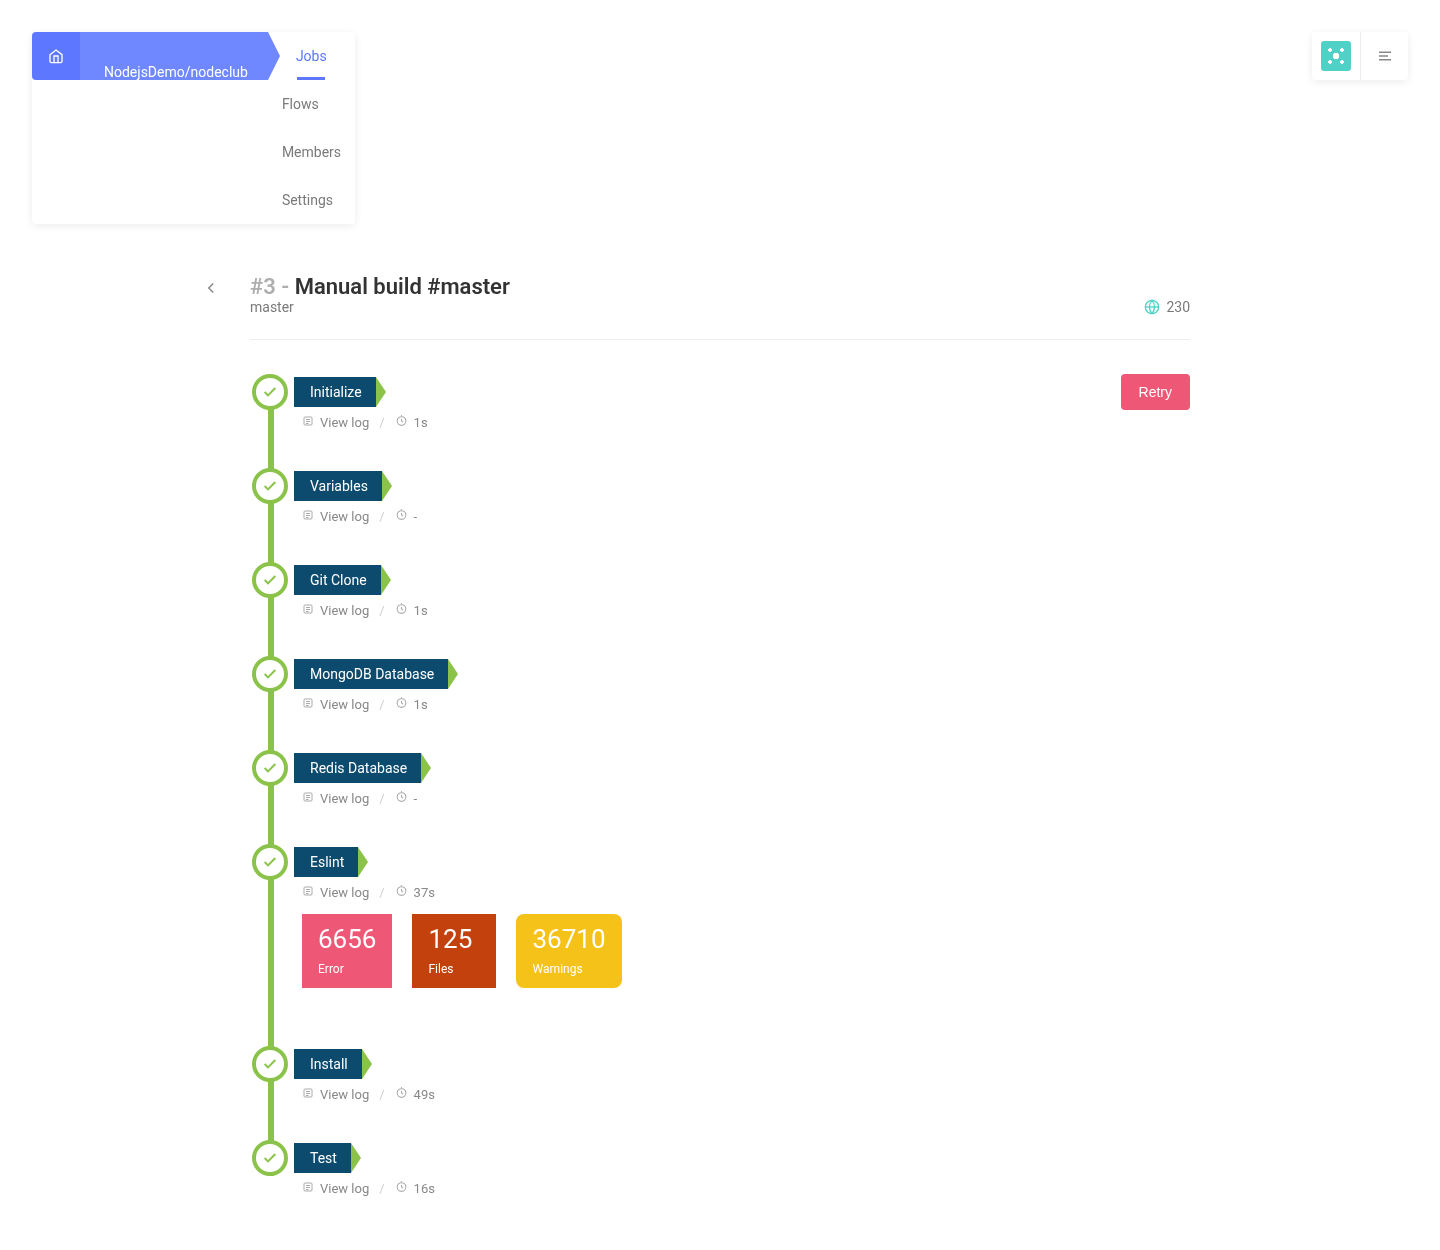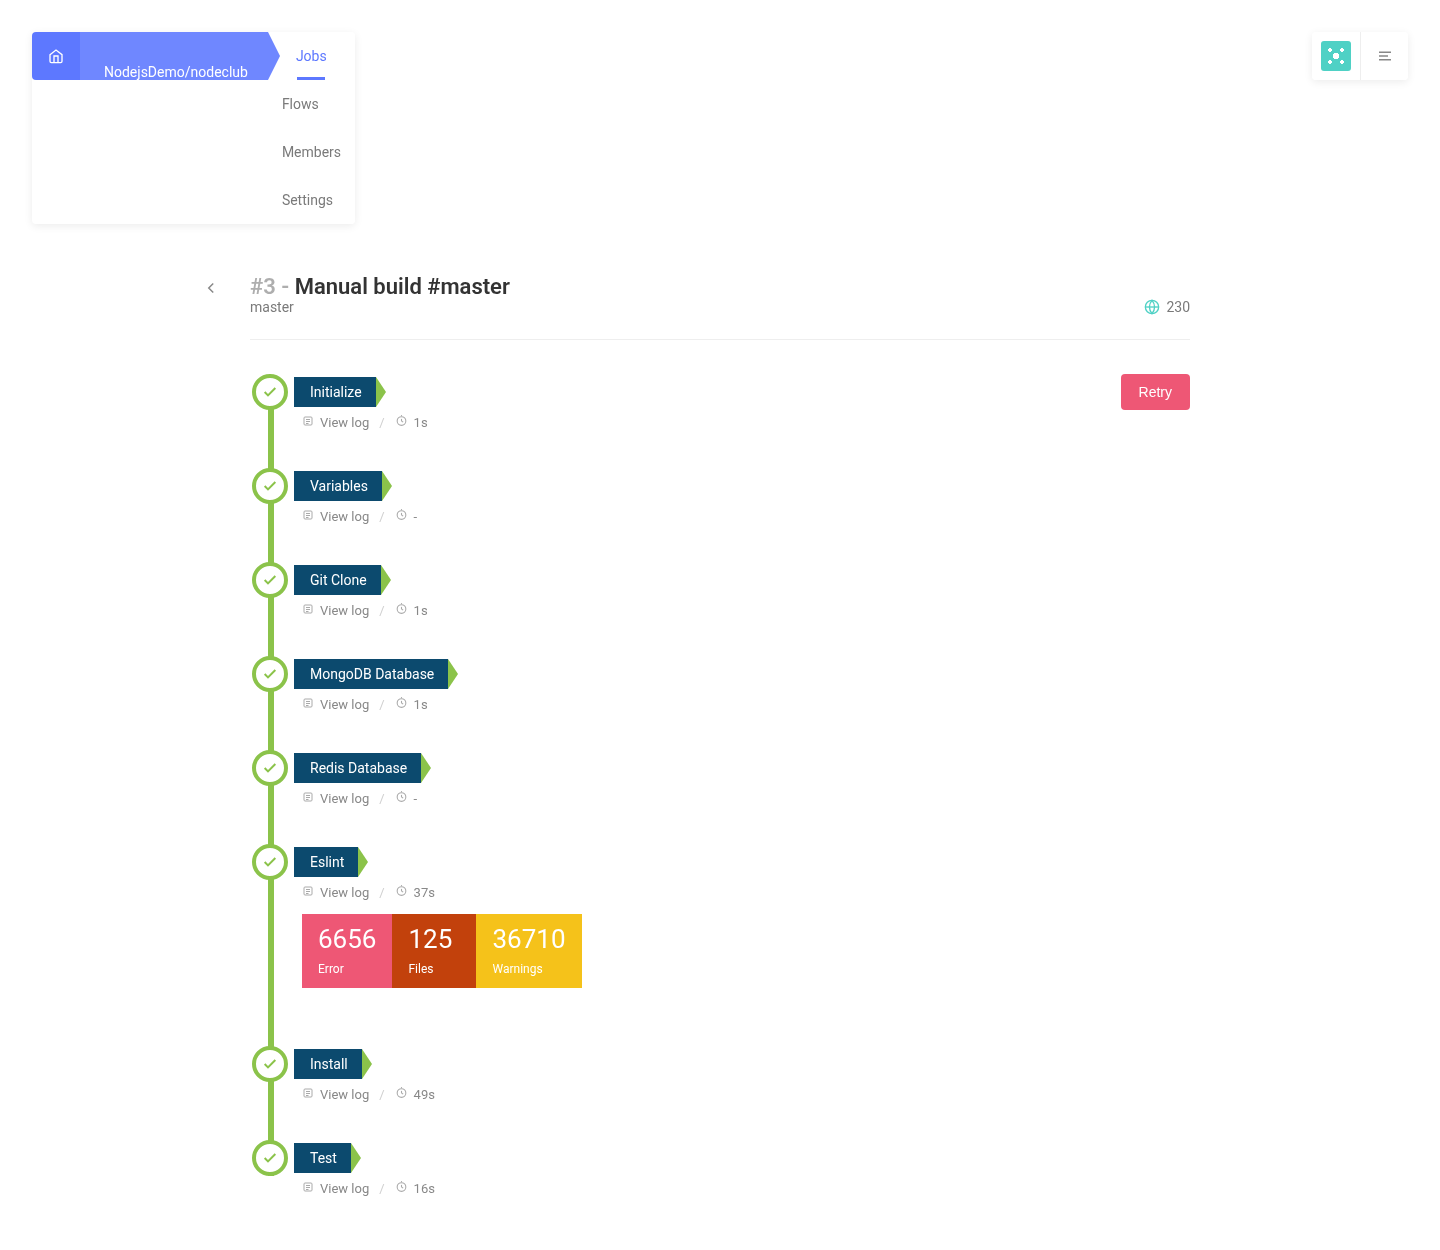--- a/index.html
+++ b/index.html
@@ -256,37 +256,38 @@
   align-items: center;
   gap: 6px;
   color: #888;
 }
 
 
 .stats {
   display: flex;
   margin-left: 32px;
   margin-top: 14px;
+  gap: 20px;
 }
 .stat {
   padding: 10px 16px 12px;
   color: #fff;
   min-width: 84px;
 }
 .stat-value {
   font-size: 26px;
   font-weight: 400;
 }
 .stat-label {
   font-size: 12px;
   margin-top: 8px;
 }
 .stat-error { background: #ee5775; }
 .stat-files { background: #c2410c; }
-.stat-warnings { background: #f5c21a; }
+.stat-warnings { background: #f5c21a; border-radius: 8px; }
 
 .step.has-stats { margin-bottom: 58px; }
 
 
 .icon-svg { display: inline-block; }
 </style>
 </head>
 <body>
 
 <div class="top-nav">

